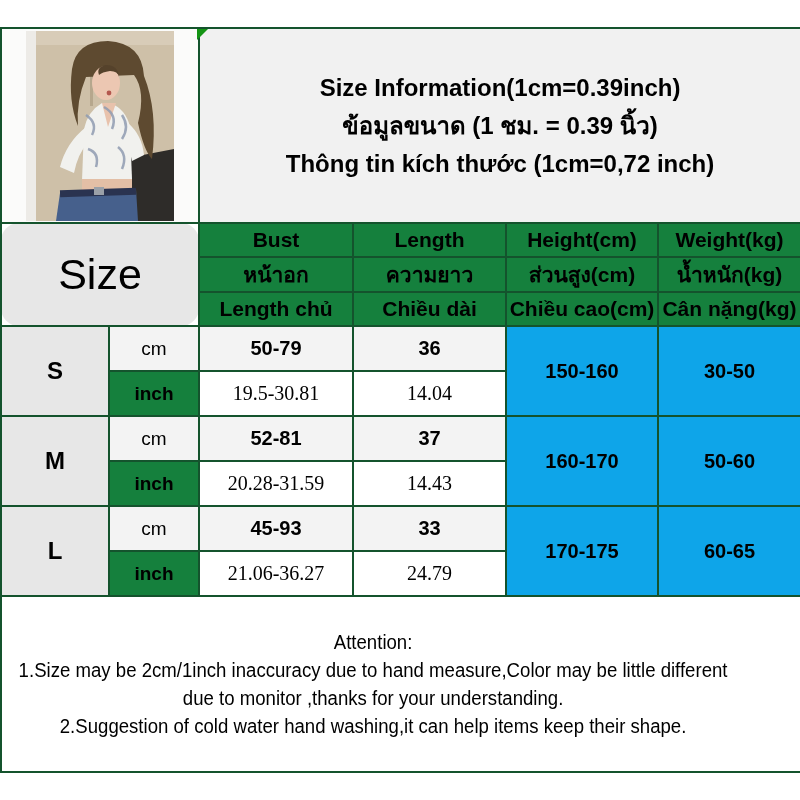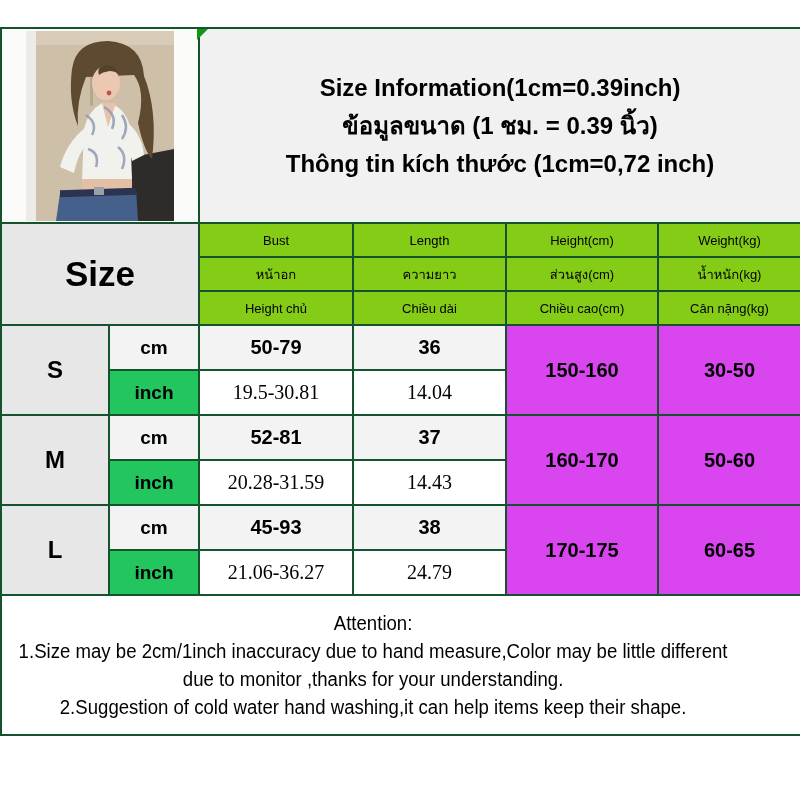--- a/index.html
+++ b/index.html
@@ -13,35 +13,35 @@
   table.size-table td{
     border:2px solid #14532d;
     text-align:center;vertical-align:middle;
     padding:0;overflow:hidden;
   }
 
   
   tr.photo-row{height:195px;}
   tr.hdr-row{height:34px;}
   tr.data-row{height:45px;}
-  tr.note-row{height:140px;}
+  tr.note-row{height:176px;}
 
   
   td.photo-cell{background:#fbfbfa;}
   td.title-cell{background:#f1f1f1;}
   .title-line{font-weight:bold;font-size:24px;line-height:38px;}
 
-  td.hdr{background:#84cc16;font-weight:normal;font-size:13px;}
-  td.size-cell{background:#e7e7e7;font-weight:bold;font-size:35px;}
+  td.hdr{background:#15803d;font-weight:bold;font-size:21px;}
+  td.size-cell{background:#e7e7e7;font-weight:normal;font-size:43px;border-radius:18px;}
   td.letter-cell{background:#e7e7e7;font-weight:bold;font-size:24px;}
-  td.unit-cm{background:#f3f3f3;font-weight:bold;font-size:19px;}
-  td.unit-inch{background:#22c55e;font-weight:bold;font-size:19px;margin-left:19px;}
+  td.unit-cm{background:#f3f3f3;font-weight:normal;font-size:19px;}
+  td.unit-inch{background:#15803d;font-weight:bold;font-size:19px;margin-left:19px;}
   td.val-cm{background:#f3f3f3;font-weight:bold;font-size:20px;}
   td.val-inch{background:#ffffff;font-weight:normal;font-size:20px;font-family:Liberation Serif, serif;}
-  td.val-span{background:#d946ef;font-weight:bold;font-size:20px;}
+  td.val-span{background:#0ea5e9;font-weight:bold;font-size:20px;}
 
   td.note-cell{
     background:#ffffff;text-align:left;vertical-align:top;
     padding:3px 6px;
   }
   .note-line{
     font-size:20px;line-height:28px;white-space:nowrap;
     transform:scaleX(0.93);transform-origin:0 50%;
   }
 
@@ -104,21 +104,21 @@
       <td class="hdr">Height(cm)</td>
       <td class="hdr">Weight(kg)</td>
     </tr>
     <tr class="hdr-row">
       <td class="hdr">หน้าอก</td>
       <td class="hdr">ความยาว</td>
       <td class="hdr">ส่วนสูง(cm)</td>
       <td class="hdr">น้ำหนัก(kg)</td>
     </tr>
     <tr class="hdr-row">
-      <td class="hdr">Height chủ</td>
+      <td class="hdr">Length chủ</td>
       <td class="hdr">Chiều dài</td>
       <td class="hdr">Chiều cao(cm)</td>
       <td class="hdr">Cân nặng(kg)</td>
     </tr>
 
     <tr class="data-row">
       <td class="letter-cell" rowspan="2">S</td>
       <td class="unit-cm">cm</td>
       <td class="val-cm">50-79</td>
       <td class="val-cm">36</td>
@@ -142,21 +142,21 @@
     <tr class="data-row">
       <td class="unit-inch">inch</td>
       <td class="val-inch">20.28-31.59</td>
       <td class="val-inch">14.43</td>
     </tr>
 
     <tr class="data-row">
       <td class="letter-cell" rowspan="2">L</td>
       <td class="unit-cm">cm</td>
       <td class="val-cm">45-93</td>
-      <td class="val-cm">38</td>
+      <td class="val-cm">33</td>
       <td class="val-span" rowspan="2">170-175</td>
       <td class="val-span" rowspan="2">60-65</td>
     </tr>
     <tr class="data-row">
       <td class="unit-inch">inch</td>
       <td class="val-inch">21.06-36.27</td>
       <td class="val-inch">24.79</td>
     </tr>
 
     <tr class="note-row">

